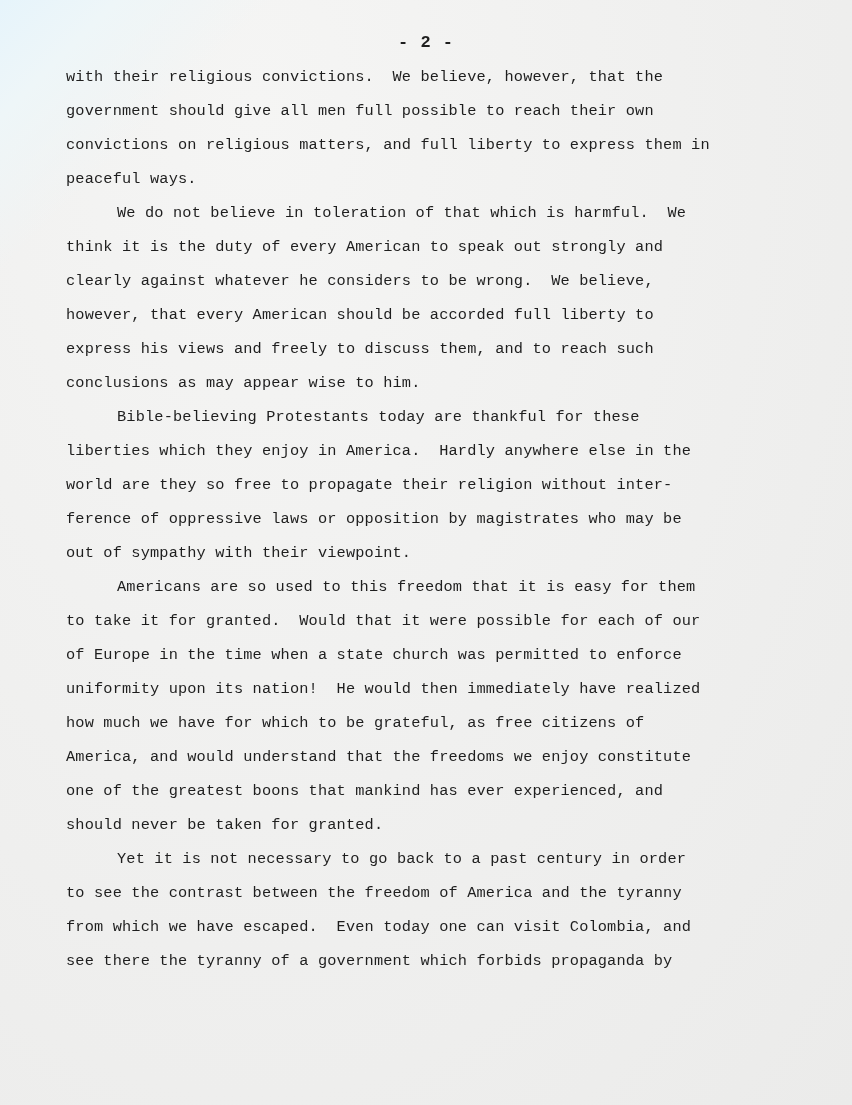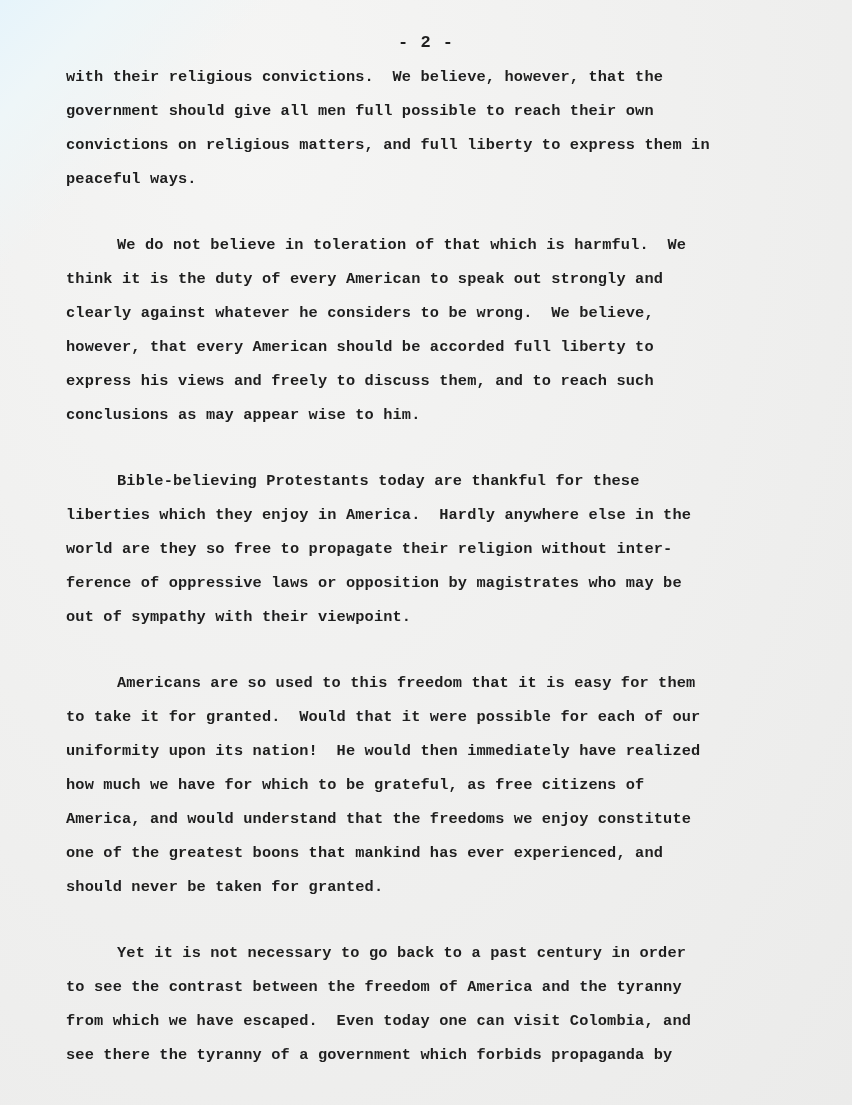--- a/index.html
+++ b/index.html
@@ -21,24 +21,24 @@
     text-align: center; font-size: 17px; font-weight: bold;
     letter-spacing: 1px; padding-left: 0;
   }
   .page-number span { display: inline-block; margin-left: 0; }
   .body-text {
     position: absolute; top: 64px; left: 66px; width: 720px;
   }
   .paragraph { margin: 0; }
   .line {
     display: block; height: 34px; line-height: 26px;
-    font-size: 15.3px; font-weight: bold; white-space: pre;
+    font-size: 15.3px; font-weight: normal; white-space: pre;
     letter-spacing: 0.15px;
   }
-  .line.indent { padding-left: 51px; margin-top: 32px; }
+  .line.indent { padding-left: 51px; }
 </style>
 </head>
 <body>
 
 <div class="page">
   <div class="page-number">
     <span>- 2 -</span>
   </div>
 
   <div class="body-text">
@@ -59,20 +59,21 @@
     <div class="paragraph">
       <span class="line indent">Bible-believing Protestants today are thankful for these</span>
       <span class="line">liberties which they enjoy in America.  Hardly anywhere else in the</span>
       <span class="line">world are they so free to propagate their religion without inter-</span>
       <span class="line">ference of oppressive laws or opposition by magistrates who may be</span>
       <span class="line">out of sympathy with their viewpoint.</span>
     </div>
     <div class="paragraph">
       <span class="line indent">Americans are so used to this freedom that it is easy for them</span>
       <span class="line">to take it for granted.  Would that it were possible for each of our</span>
+      <span class="line">of Europe in the time when a state church was permitted to enforce</span>
       <span class="line">uniformity upon its nation!  He would then immediately have realized</span>
       <span class="line">how much we have for which to be grateful, as free citizens of</span>
       <span class="line">America, and would understand that the freedoms we enjoy constitute</span>
       <span class="line">one of the greatest boons that mankind has ever experienced, and</span>
       <span class="line">should never be taken for granted.</span>
     </div>
     <div class="paragraph">
       <span class="line indent">Yet it is not necessary to go back to a past century in order</span>
       <span class="line">to see the contrast between the freedom of America and the tyranny</span>
       <span class="line">from which we have escaped.  Even today one can visit Colombia, and</span>

